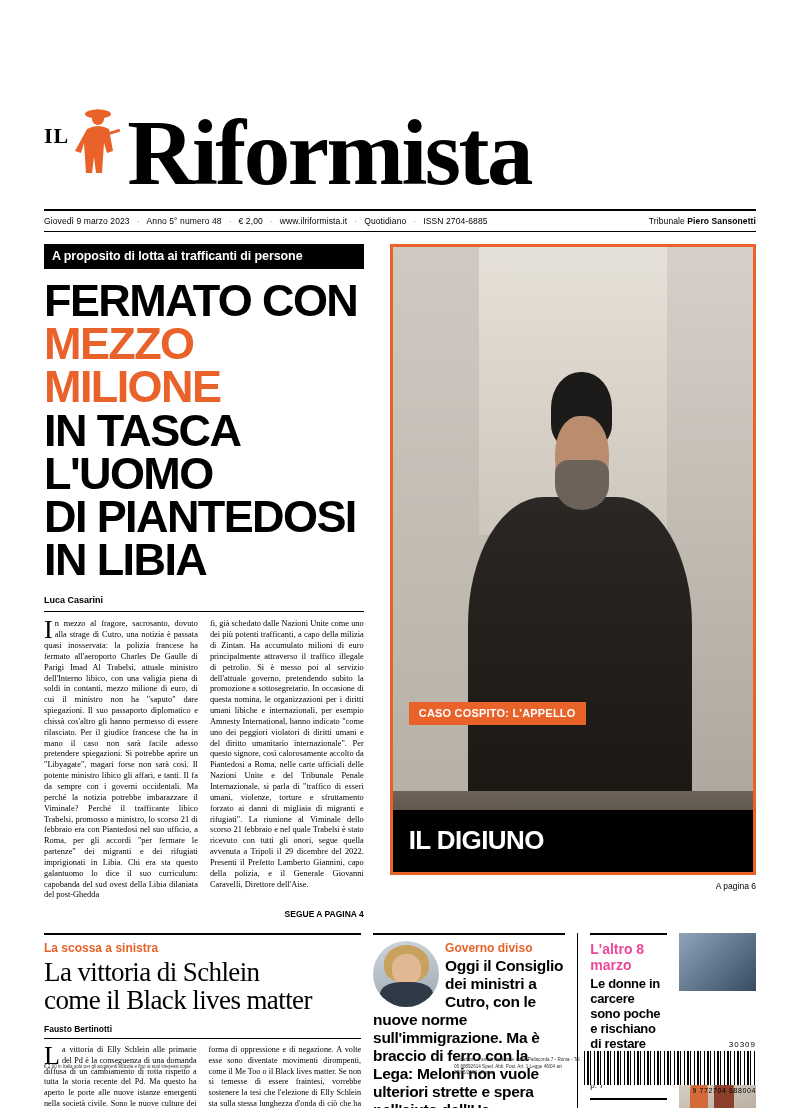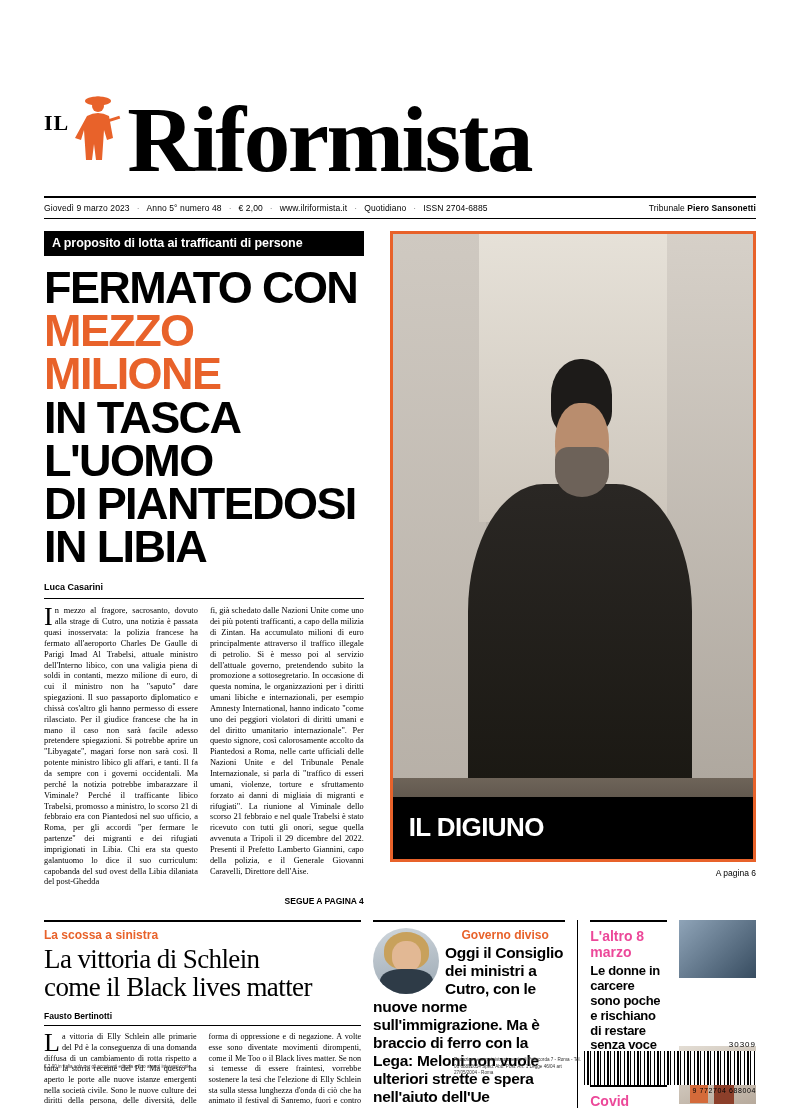--- a/index.html
+++ b/index.html
@@ -12,21 +12,21 @@
     height: 1108px;
     font-family: "Liberation Serif", serif;
     color: #000;
     position: relative;
     overflow: hidden;
   }
   .page {
     width: 800px;
     height: 1108px;
     box-sizing: border-box;
-    padding: 0 44px;
+    padding: 13px 44px;
     position: relative;
     background: #fff;
   }
 
   
   .masthead {
     display: flex;
     align-items: flex-end;
     padding-top: 62px;
     height: 120px;
@@ -245,21 +245,21 @@
     float: left; margin-right: 6px;
   }
   .av-hair { position:absolute; left:16%; top:6%; width:68%; height:56%; background:#c8a15c; border-radius:50% 50% 40% 40%; }
   .av-face { position:absolute; left:28%; top:20%; width:44%; height:46%; background:#e2b894; border-radius:46%; }
   .av-body { position:absolute; left:10%; top:62%; width:80%; height:46%; background:#2e3b47; border-radius:40% 40% 0 0; }
   .gov-label {
     font-family: "Liberation Sans", sans-serif;
     font-weight: 700;
     font-size: 12px;
     color: #e8622a;
-    text-align: center;
+    text-align: left;
     margin-bottom: 2px;
   }
   .gov-head {
     font-family: "Liberation Sans", sans-serif;
     font-weight: 700;
     font-size: 15.5px;
     line-height: 1.16;
     text-align: left;
     letter-spacing: -0.3px;
   }
@@ -395,20 +395,21 @@
         <div class="photo-img">
           <div class="ph-wall-l"></div>
           <div class="ph-wall-r"></div>
           <div class="ph-door"></div>
           <div class="ph-body"></div>
           <div class="ph-head"></div>
           <div class="ph-face"></div>
           <div class="ph-beard"></div>
           <div class="ph-table"></div>
         </div>
+        <div class="photo-caption-bar">CASO COSPITO: L'APPELLO</div>
         <div class="photo-overlay">
           <div class="ov-title">IL DIGIUNO</div>
         </div>
       </div>
       <div class="photo-pag">A pagina 6</div>
     </div>
   </div>
 
   <div class="bottom">
 

